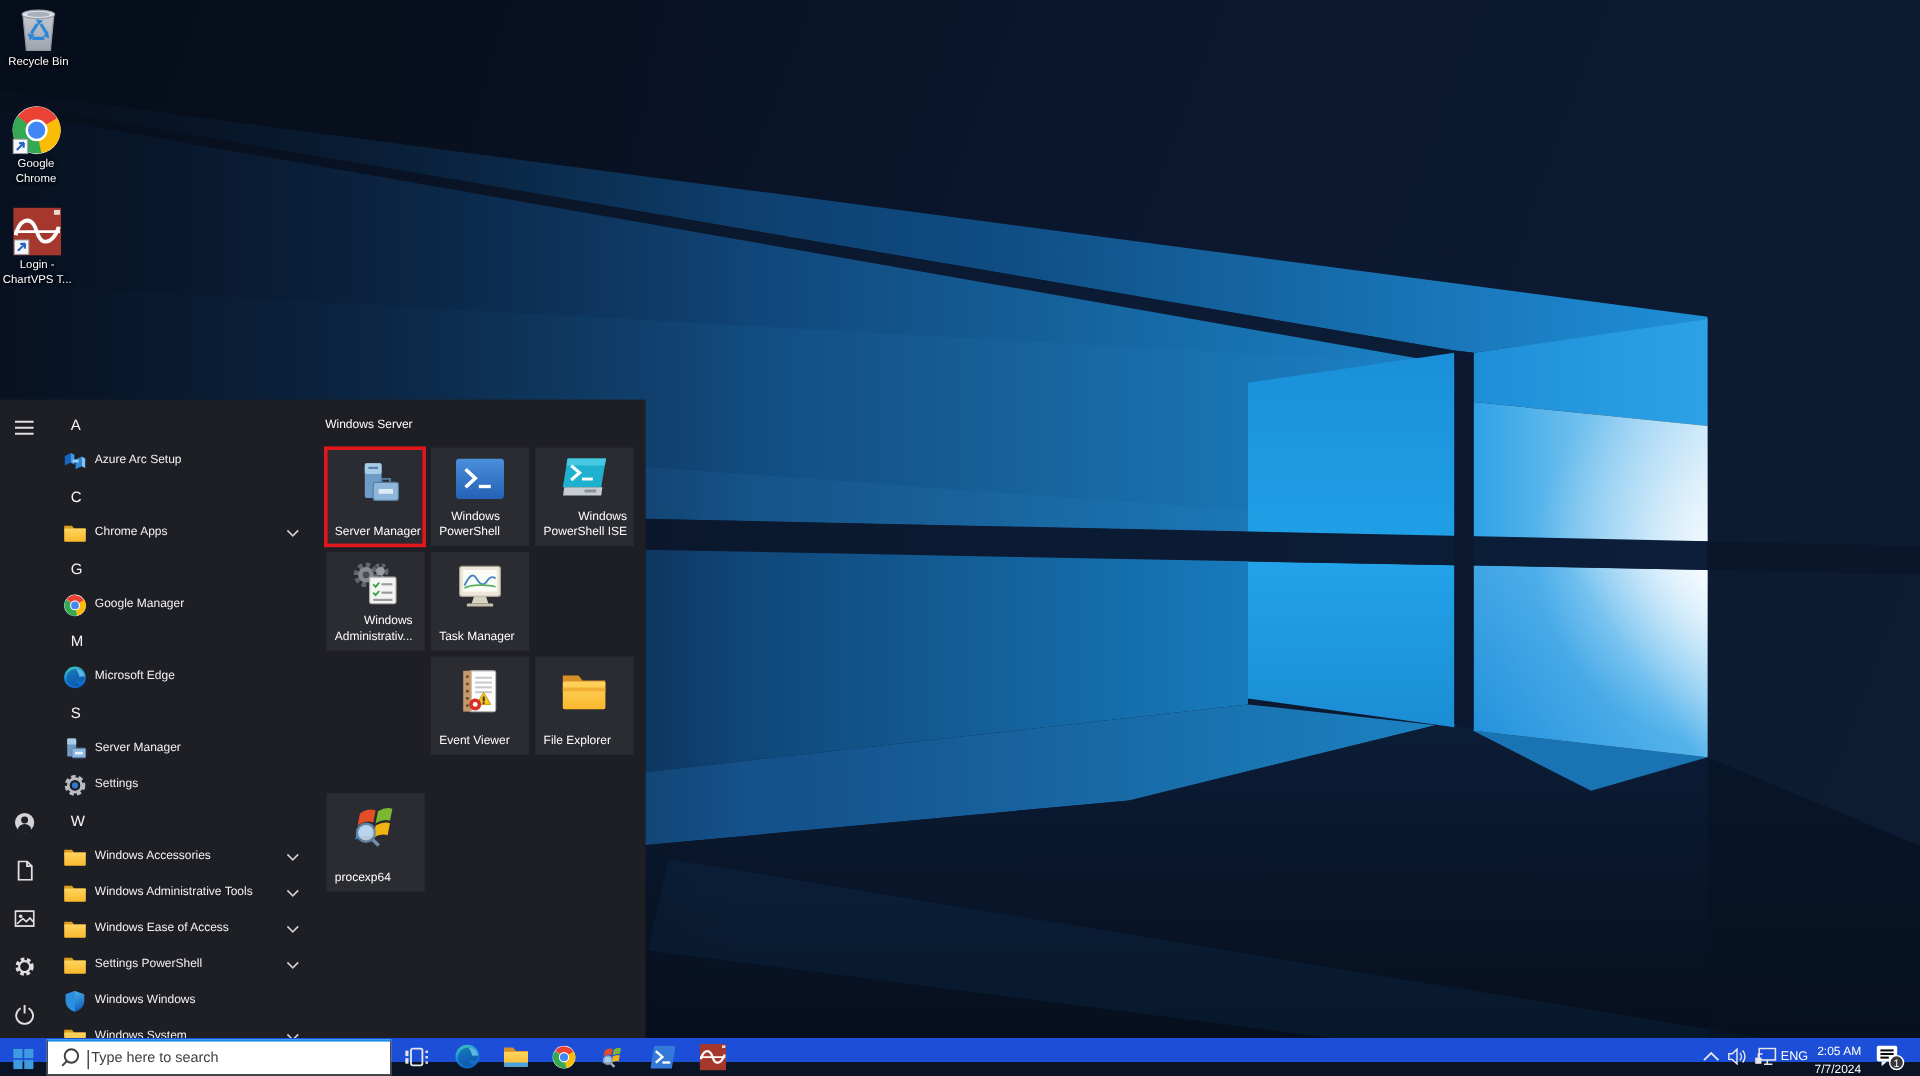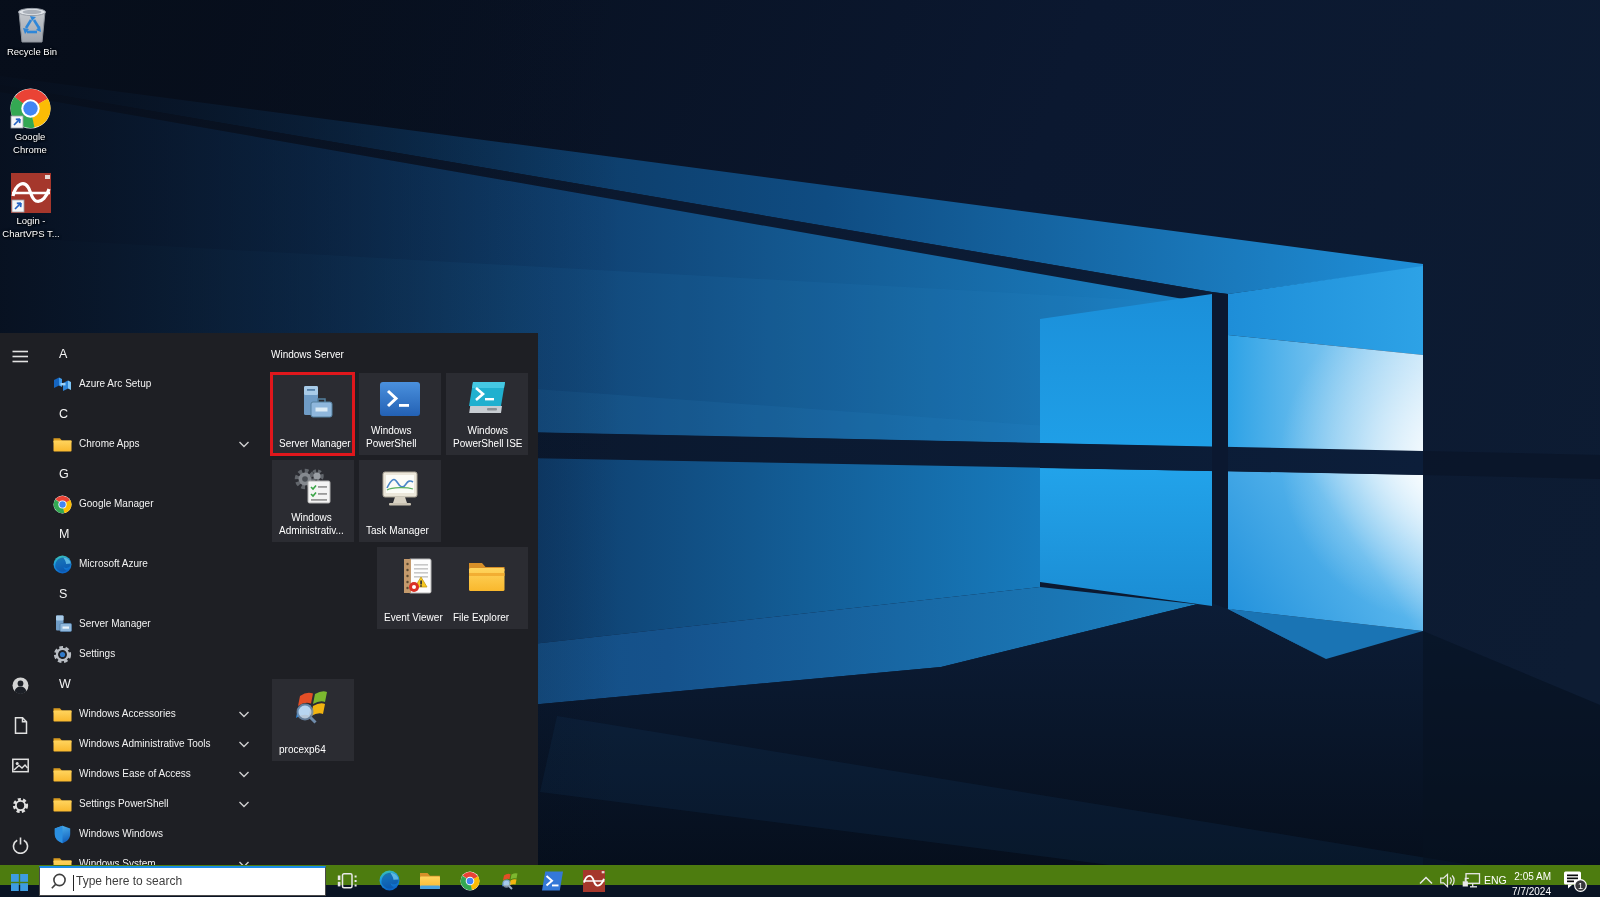--- a/index.html
+++ b/index.html
@@ -7,23 +7,23 @@
 #stage{position:absolute;left:0;top:0;width:1600px;height:897px;overflow:hidden}
 .abs{position:absolute}
 .dlabel{position:absolute;color:#fff;font-size:9.5px;text-align:center;text-shadow:1px 1px 2px #000,0 0 3px #000;line-height:12.5px}
 #menu{position:absolute;left:0;top:333px;width:538px;height:532px;background:#1e1f24}
 .hdr{position:absolute;left:59px;color:#f5f5f5;font-size:12.5px;line-height:30px}
 .itxt{position:absolute;left:79px;color:#f2f2f2;font-size:10px;line-height:30px;white-space:nowrap}
 .chev{position:absolute;left:238px;width:12px;height:12px}
 .ricon{position:absolute;left:12px;width:17px;height:17px}
 .iicon{position:absolute;left:53px;width:19px;height:19px}
 .tile{position:absolute;width:82px;height:82px;background:#2b2c32}
-.tlabel{position:absolute;left:7px;bottom:5px;color:#fff;font-size:10px;line-height:12.5px;text-align:center;white-space:nowrap}
+.tlabel{position:absolute;left:7px;bottom:5px;color:#fff;font-size:10px;line-height:12.5px;text-align:right;white-space:nowrap}
 .ticon{position:absolute;left:50%;top:30px;transform:translate(-50%,-50%)}
-#bar{position:absolute;left:0;top:865px;width:1600px;height:20px;background:#4d7c0f}
+#bar{position:absolute;left:0;top:865px;width:1600px;height:20px;background:#1d4ed8}
 .trayt{position:absolute;color:#fff;font-size:11px;white-space:nowrap}
 </style>
 </head>
 <body>
 <div id="stage">
 
 <svg class="abs" style="left:0;top:0" width="1600" height="865" viewBox="0 0 1600 865">
 <defs>
 <linearGradient id="gbg" gradientUnits="userSpaceOnUse" x1="0" y1="0" x2="1600" y2="600">
           <stop offset="0" stop-color="#060d19"></stop>
@@ -288,21 +288,21 @@
       </svg>
 <div class="hdr" style="top:126px">G</div>
 <svg class="iicon" style="top:162px" viewBox="0 0 19 19">
         <use href="#chrome19"></use>
       </svg>
       <div class="itxt" style="top:156px">Google Manager</div>
 <div class="hdr" style="top:186px">M</div>
 <svg class="iicon" style="top:222px" viewBox="0 0 19 19">
         <use href="#edge19"></use>
       </svg>
-      <div class="itxt" style="top:216px">Microsoft Azure</div>
+      <div class="itxt" style="top:216px">Microsoft Edge</div>
 <div class="hdr" style="top:246px">S</div>
 <svg class="iicon" style="top:282px" viewBox="0 0 19 19">
         <use href="#svmgr19"></use>
       </svg>
       <div class="itxt" style="top:276px">Server Manager</div>
 <svg class="iicon" style="top:312px" viewBox="0 0 17 17">
         <use href="#gearb"></use>
       </svg>
       <div class="itxt" style="top:306px">Settings</div>
 <div class="hdr" style="top:336px">W</div>
@@ -398,21 +398,21 @@
 <svg class="ticon" style="top:30px" width="42" height="40" viewBox="0 0 42 40">
           <rect x="4" y="2" width="34" height="25" rx="2" fill="#ece7da" stroke="#a9a294" stroke-width="1"></rect>
           <rect x="7" y="5" width="28" height="18" fill="#fcfcf7"></rect>
           <path d="M8,18 c4,-8 7,-11 10,-6 c3,5 6,7 9,2 c2,-3 4,-4 7,-2" fill="none" stroke="#4a86c8" stroke-width="1.6"></path>
           <path d="M8,20 c5,-3 20,-3 26,-1" fill="none" stroke="#58b05e" stroke-width="1.3"></path>
           <path d="M16,27 l-2,6 h14 l-2,-6 z" fill="#d8d2c4"></path>
           <rect x="10" y="33" width="22" height="2.5" rx="1" fill="#c9c2b2"></rect>
         </svg>
 <div class="tlabel">Task Manager</div>
       </div>
-<div class="tile" style="left:377px;top:214px">
+<div class="tile" style="left:359px;top:214px">
 <svg class="ticon" style="top:30px" width="34" height="40" viewBox="0 0 34 40">
           <rect x="8" y="2" width="22" height="34" rx="1.5" fill="#fdfdfd" stroke="#b5b5b5" stroke-width="1"></rect>
           <rect x="3" y="2" width="7" height="34" fill="#c49a6c"></rect>
           <circle cx="6.5" cy="7" r="1.2" fill="#5c4a32"></circle>
           <circle cx="6.5" cy="13" r="1.2" fill="#5c4a32"></circle>
           <circle cx="6.5" cy="19" r="1.2" fill="#5c4a32"></circle>
           <circle cx="6.5" cy="25" r="1.2" fill="#5c4a32"></circle>
           <circle cx="6.5" cy="31" r="1.2" fill="#5c4a32"></circle>
           <rect x="13" y="7" width="14" height="1.6" fill="#c8c8c8"></rect>
           <rect x="13" y="11" width="14" height="1.6" fill="#c8c8c8"></rect>
@@ -427,21 +427,21 @@
 <div class="tlabel">Event Viewer</div>
       </div>
 <div class="tile" style="left:446px;top:214px">
 <svg class="ticon" style="top:30px" width="42" height="34" viewBox="0 0 42 34">
           <path d="M3,3 h13 l3.5,4 h19 v4 h-35.5 z" fill="#d78f28"></path>
           <rect x="3" y="8" width="35.5" height="23" rx="1.5" fill="url(#fgrad)"></rect>
           <path d="M3,13 h35.5 v3 h-35.5 z" fill="#f2ae33"></path>
         </svg>
 <div class="tlabel">File Explorer</div>
       </div>
-<div class="tile" style="left:272px;top:346px">
+<div class="tile" style="left:272px;top:328px">
 <svg class="ticon" style="top:28px" width="42" height="40" viewBox="0 0 42 40">
           <path d="M8,9 q7,-5 13,-2.5 l-2,10 q-6,-2.5 -13,2.5 z" fill="#e34e26"></path>
           <path d="M23,7 q7,-4 12,-2 l-2,10 q-5,-2 -12,2 z" fill="#7cb82f"></path>
           <path d="M6,21 q7,-5 13,-2.5 l-2,10 q-6,-2.5 -13,2.5 z" fill="#2e86d8"></path>
           <path d="M21,19 q7,-4 12,-2 l-2,10 q-5,-2 -12,2 z" fill="#f2b410"></path>
           <circle cx="13" cy="25" r="7.5" fill="#cfe3f5" opacity="0.85" stroke="#6f8cab" stroke-width="2"></circle>
           <path d="M18.5,30.5 l5,5" stroke="#6f8cab" stroke-width="3"></path>
         </svg>
 <div class="tlabel">procexp64</div>
       </div>

